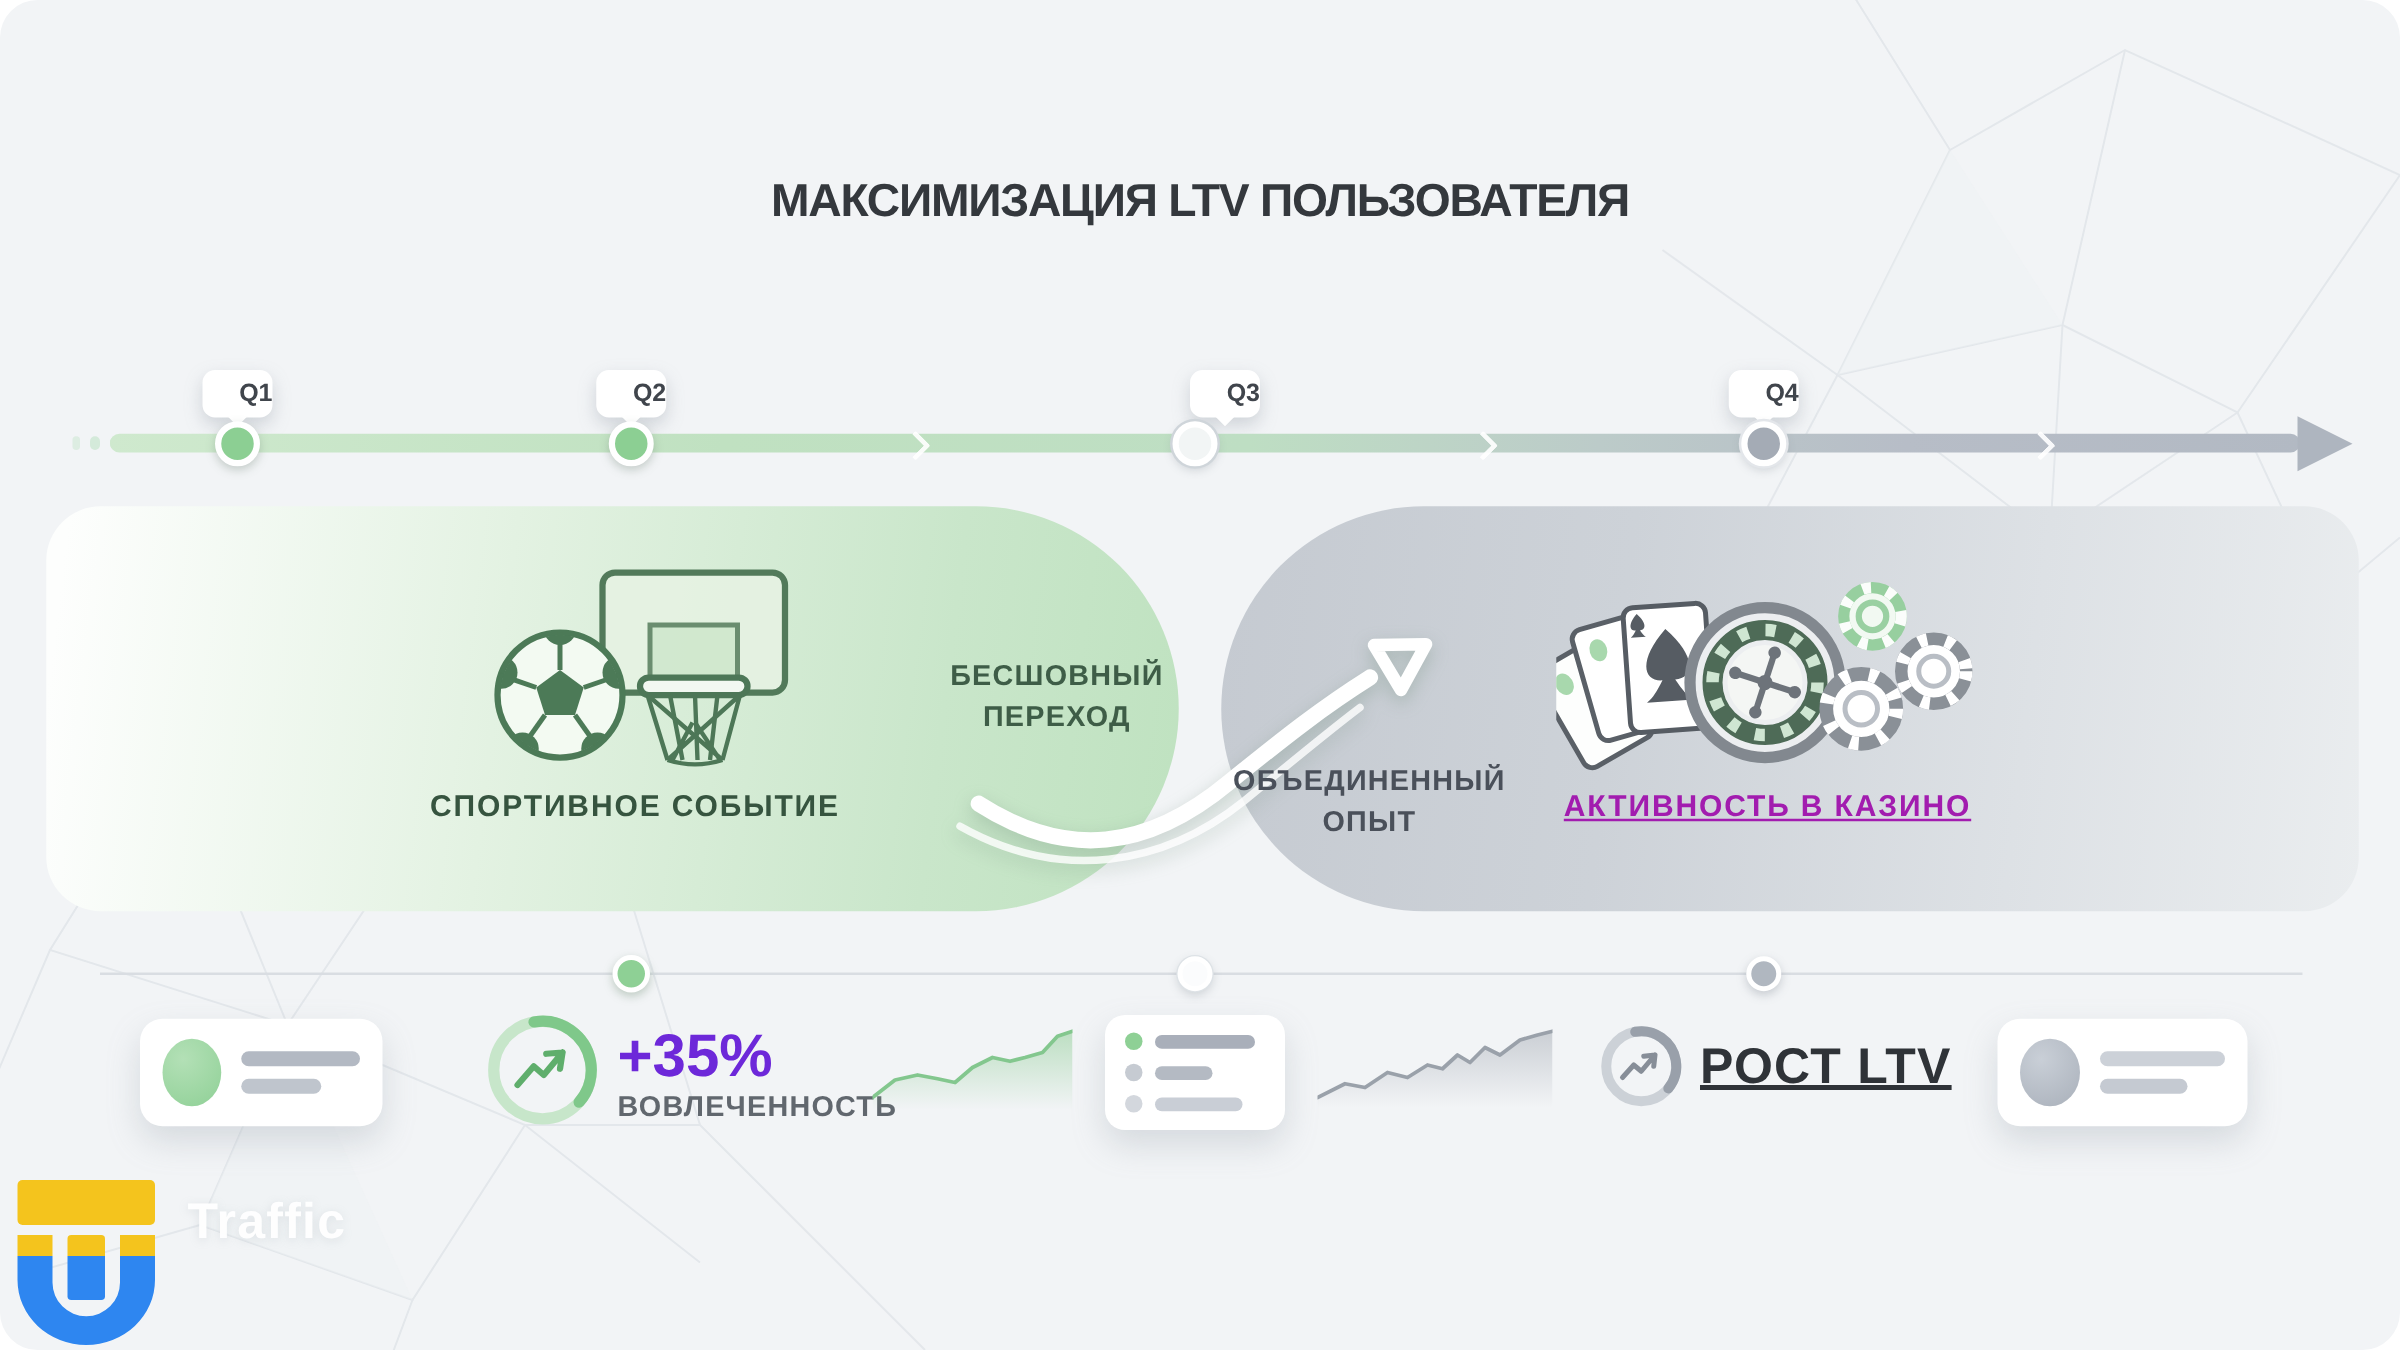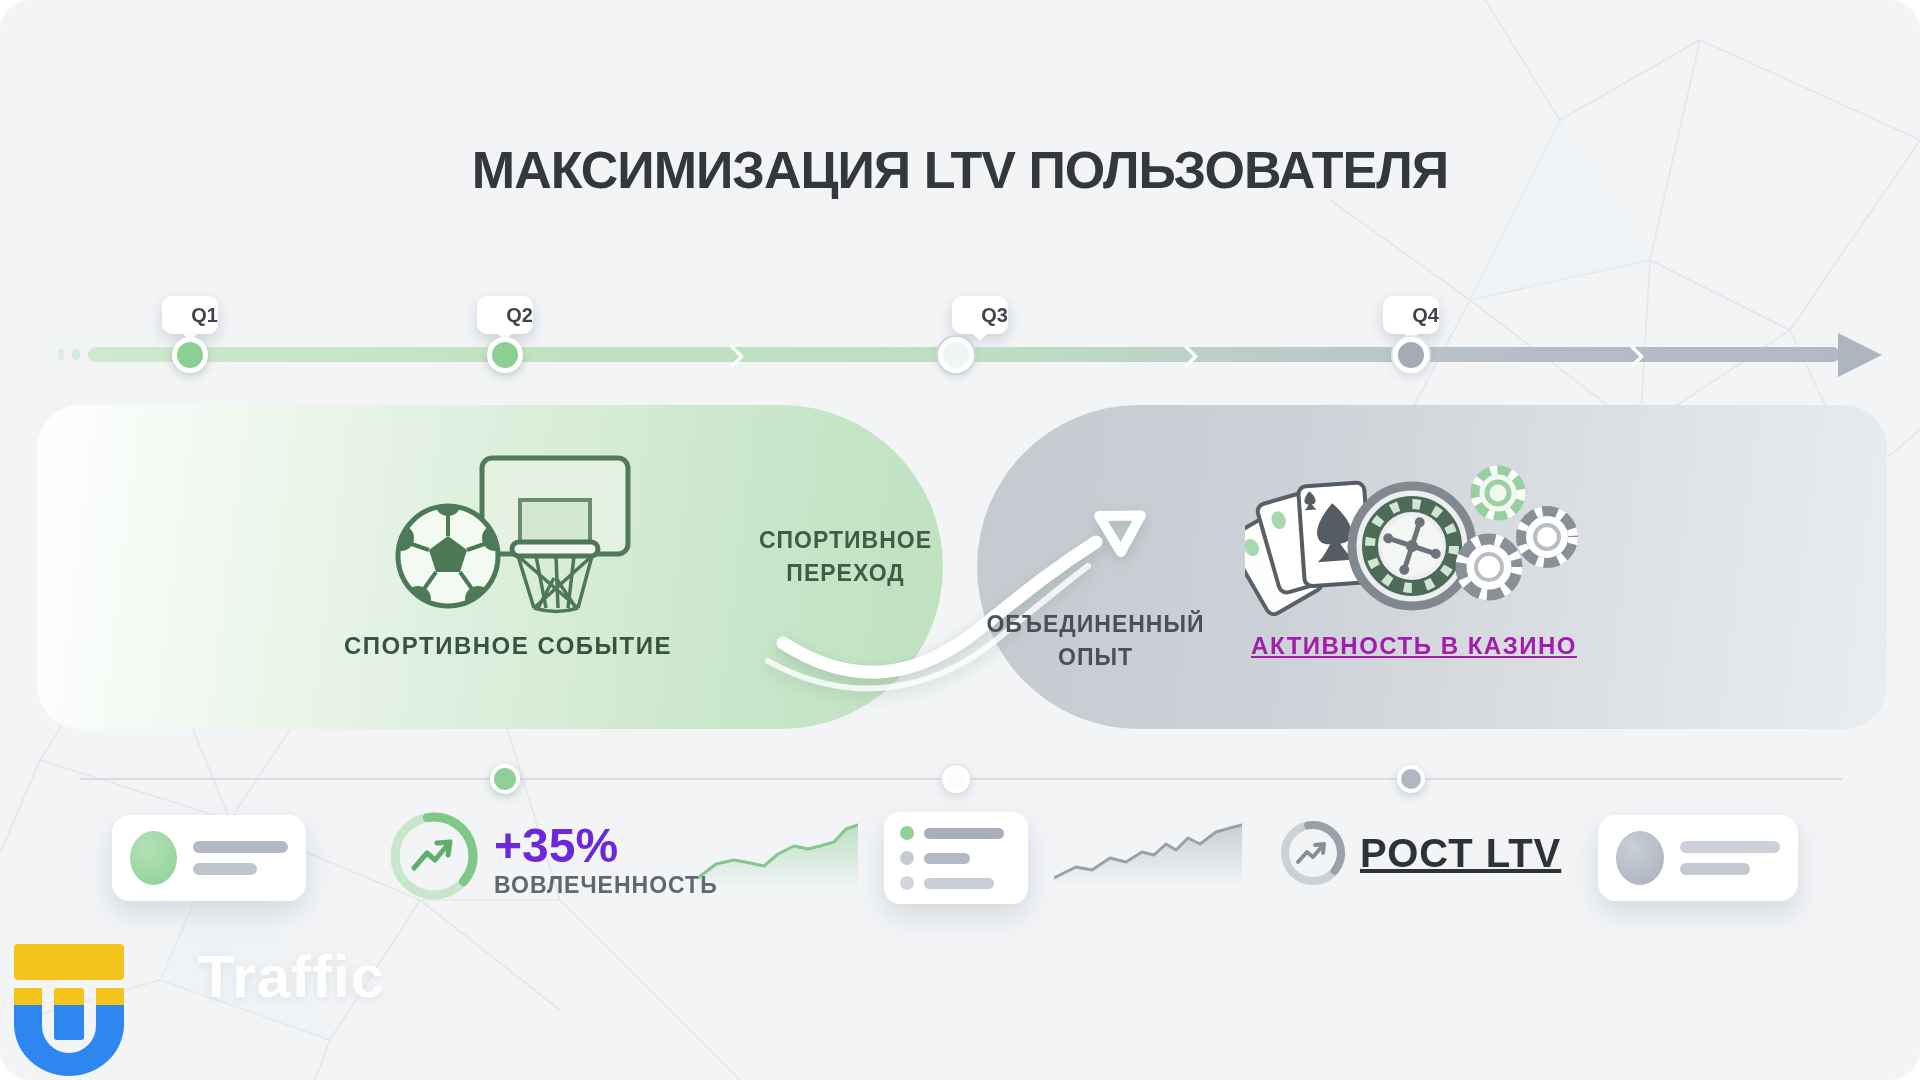--- a/index.html
+++ b/index.html
@@ -1,20 +1,20 @@
 <!DOCTYPE html>
 <html><head>
 <meta charset="utf-8">
 <style>
   html,body{margin:0;padding:0;background:#ffffff;}
   #frame{position:relative;width:1920px;height:1080px;background:#f2f4f6;border-radius:30px;
          overflow:hidden;font-family:"Liberation Sans",sans-serif;}
   .abs{position:absolute;}
   
-  #title{left:0;top:140px;width:1920px;text-align:center;font-size:52px;font-weight:800;
+  #title{left:0;top:140px;width:1920px;text-align:center;font-size:37px;font-weight:800;
          letter-spacing:-1px;color:#34383d;}
   
   .qbadge{width:56px;height:38px;background:#ffffff;border-radius:10px;top:296px;
           box-shadow:0 6px 14px rgba(140,150,160,.35);text-align:right;line-height:38px;
           font-size:20px;font-weight:700;color:#40454c;}
   .qbadge::after{content:"";position:absolute;left:50%;bottom:-7px;margin-left:-8px;
           border-left:8px solid transparent;border-right:8px solid transparent;border-top:8px solid #fff;}
   
   #tl-bar{left:88px;top:347px;width:1752px;height:15px;border-radius:8px;
           background:linear-gradient(90deg,#cfe9ce 0%,#c0e1c1 28%,#bedec3 52%,#bccbc9 68%,#b7bdc7 82%,#b2b9c3 100%);}
@@ -55,22 +55,22 @@
   .sk-bar{height:12px;border-radius:6px;}
   #stat-eng-value{left:494px;top:818px;font-size:48px;font-weight:800;color:#6d28d9;letter-spacing:0;}
   #stat-eng-label{left:494px;top:872px;font-size:23px;font-weight:600;color:#61676e;letter-spacing:1px;}
   #stat-ltv-label{left:1360px;top:831px;font-size:40px;font-weight:800;color:#2f3338;letter-spacing:1px;text-decoration:underline;}
   #list-card{left:884px;top:812px;width:144px;height:92px;border-radius:16px;display:flex;flex-direction:column;
              justify-content:center;gap:11px;padding:0 16px;box-sizing:border-box;}
   .lrow{display:flex;align-items:center;gap:10px;}
   .ldot{width:14px;height:14px;border-radius:50%;}
   .lbar{height:11px;border-radius:6px;}
   
-  #logo-text{left:150px;top:946px;font-size:60px;line-height:62px;font-weight:800;letter-spacing:1px;
-             color:rgba(255,255,255,.95);text-shadow:0 2px 8px rgba(160,170,180,.25);margin-left:48px;}
+  #logo-text{left:150px;top:946px;font-size:40px;line-height:62px;font-weight:800;letter-spacing:1px;
+             color:rgba(255,255,255,.95);text-shadow:0 2px 8px rgba(160,170,180,.25);}
 </style>
 </head>
 <body>
 
 <div id="frame">
 
   <svg class="abs" width="1920" height="1080" style="left:0;top:0;">
     <g stroke="#e2e6ea" stroke-width="1.6" fill="none" opacity="0.9">
       <path d="M1460 -40 L1560 120 L1700 40 L1920 140"></path>
       <path d="M1560 120 L1470 300 L1650 260 L1700 40"></path>
@@ -207,21 +207,21 @@
 
   <svg class="abs" style="left:758px;top:478px;filter:drop-shadow(0 5px 7px rgba(110,140,120,.35));" width="430" height="235" viewBox="0 0 430 235">
     <path d="M25 165 C 95 210 160 202 225 148 C 272 110 300 88 338 64" fill="none" stroke="#ffffff" stroke-width="13" stroke-linecap="round"></path>
     <path d="M10 183 C 90 228 172 215 237 163 C 282 126 306 106 330 88" fill="none" stroke="rgba(255,255,255,.8)" stroke-width="6" stroke-linecap="round"></path>
     <polygon points="0,-21 36,0 0,21" transform="translate(352,56) rotate(-31)" fill="none" stroke="#ffffff" stroke-width="10" stroke-linejoin="round"></polygon>
   </svg>
 
   <div id="label-sport" class="stage-label abs">СПОРТИВНОЕ СОБЫТИЕ</div>
   <div id="label-casino" class="stage-label abs">АКТИВНОСТЬ В КАЗИНО</div>
   <div id="label-seamless" class="trans-label abs">
-    <div>СПОРТИВНОЕ</div>
+    <div>БЕСШОВНЫЙ</div>
     <div>ПЕРЕХОД</div>
   </div>
   <div id="label-unified" class="trans-label abs">
     <div>ОБЪЕДИНЕННЫЙ</div>
     <div>ОПЫТ</div>
   </div>
 
   <div id="bline" class="abs"></div>
   <div id="bdot-1" class="bdot abs"></div>
   <div id="bdot-2" class="bdot abs"></div>

